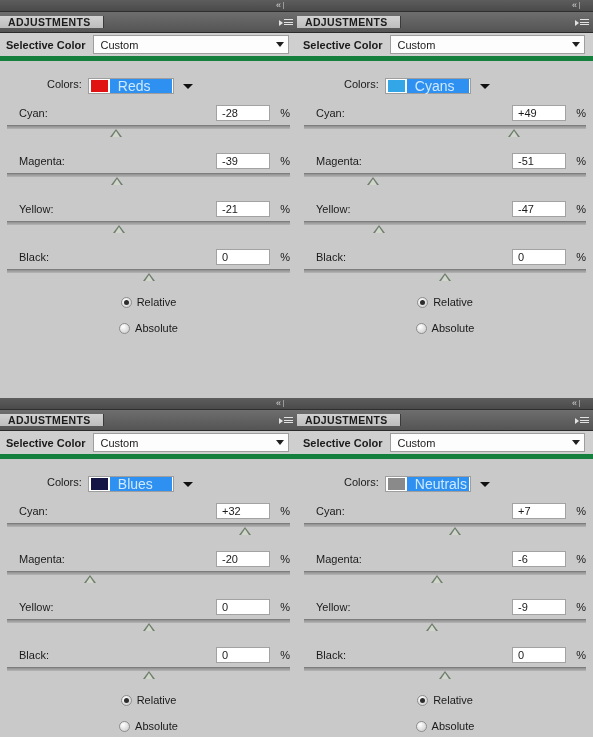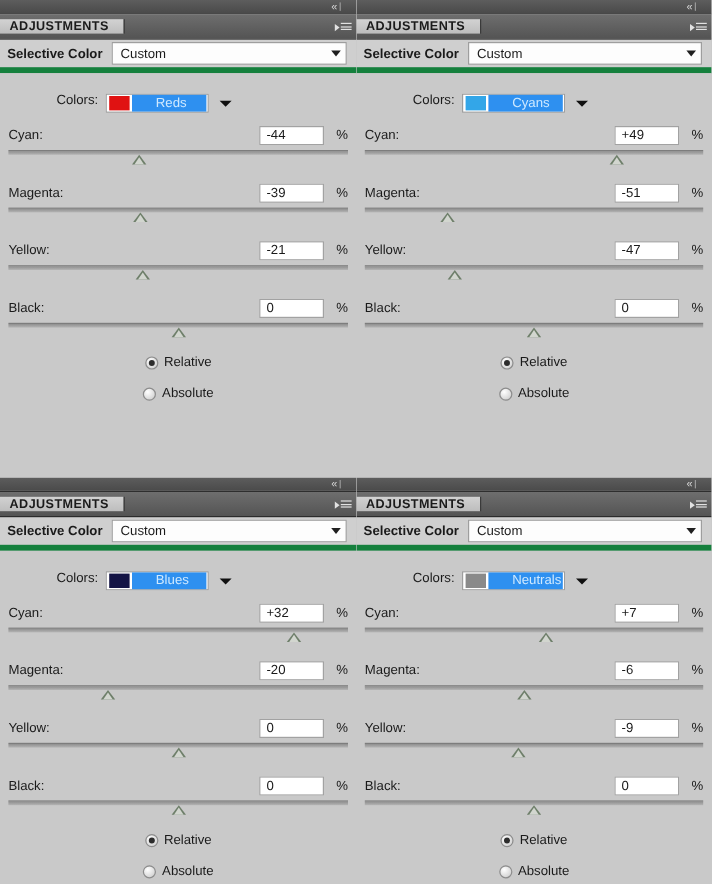--- a/index.html
+++ b/index.html
@@ -102,37 +102,37 @@
   .colors-lbl{font-size:11px;}
   .colors-combo{
     width:86px;height:16px;background:#ffffff;
     border:1px solid #9e9e9e;
     display:flex;align-items:center;
     box-sizing:border-box;
   }
   .swatch{width:17px;height:12px;margin:0 2px;flex:none;}
   .colors-val{
     flex:1;height:14px;background:#2e90f0;color:#cfe9ff;
-    display:flex;align-items:center;padding-left:20px;
-    font-size:11px;margin-right:1px;
+    display:flex;align-items:center;padding-left:8px;
+    font-size:14px;margin-right:1px;
   }
   .combo-arrow{
     width:16px;height:16px;display:flex;align-items:center;justify-content:center;
   }
   .combo-arrow i{
     width:0;height:0;
     border-left:5px solid transparent;border-right:5px solid transparent;
     border-top:5px solid #101010;display:block;
   }
 
   
   .sliders{margin-top:10px;}
   .slider-block{margin-bottom:10px;}
   .sl-top{display:flex;align-items:center;height:18px;}
-  .sl-name{font-size:11px;}
+  .sl-name{font-size:11px;margin-left:12px;}
   .sl-field{
     margin-left:auto;width:54px;height:16px;
     background:#ffffff;border:1px solid #a2a2a2;
     display:flex;align-items:center;padding-left:5px;
     font-size:11px;box-sizing:border-box;
   }
   .sl-pct{width:16px;text-align:right;font-size:11px;padding-left:4px;}
   .track-wrap{position:relative;height:17px;margin-top:3px;}
   .track{
     position:absolute;left:0;right:0;top:0;height:3px;
@@ -208,21 +208,21 @@
           <span class="colors-val">Reds</span>
         </div>
         <span class="combo-arrow">
             <i></i>
           </span>
       </div>
       <div class="sliders">
         <div class="slider-block">
           <div class="sl-top">
               <span class="sl-name">Cyan:</span>
-            <span class="sl-field">-44</span>
+            <span class="sl-field">-28</span>
             <span class="sl-pct">%</span>
             </div>
           <div class="track-wrap">
               <div class="track"></div>
               <div class="thumb" style="left:38.5%"></div>
             </div>
         </div>
         <div class="slider-block">
           <div class="sl-top">
               <span class="sl-name">Magenta:</span>

